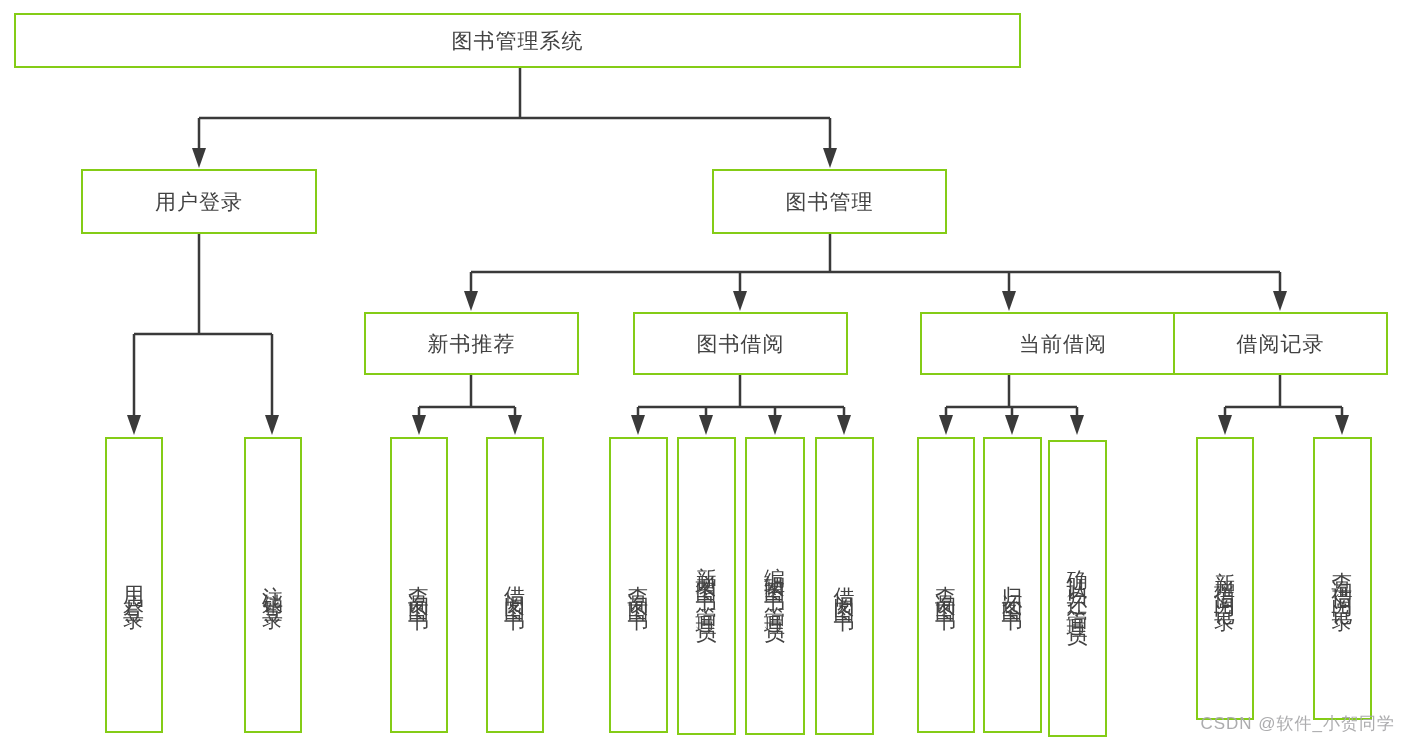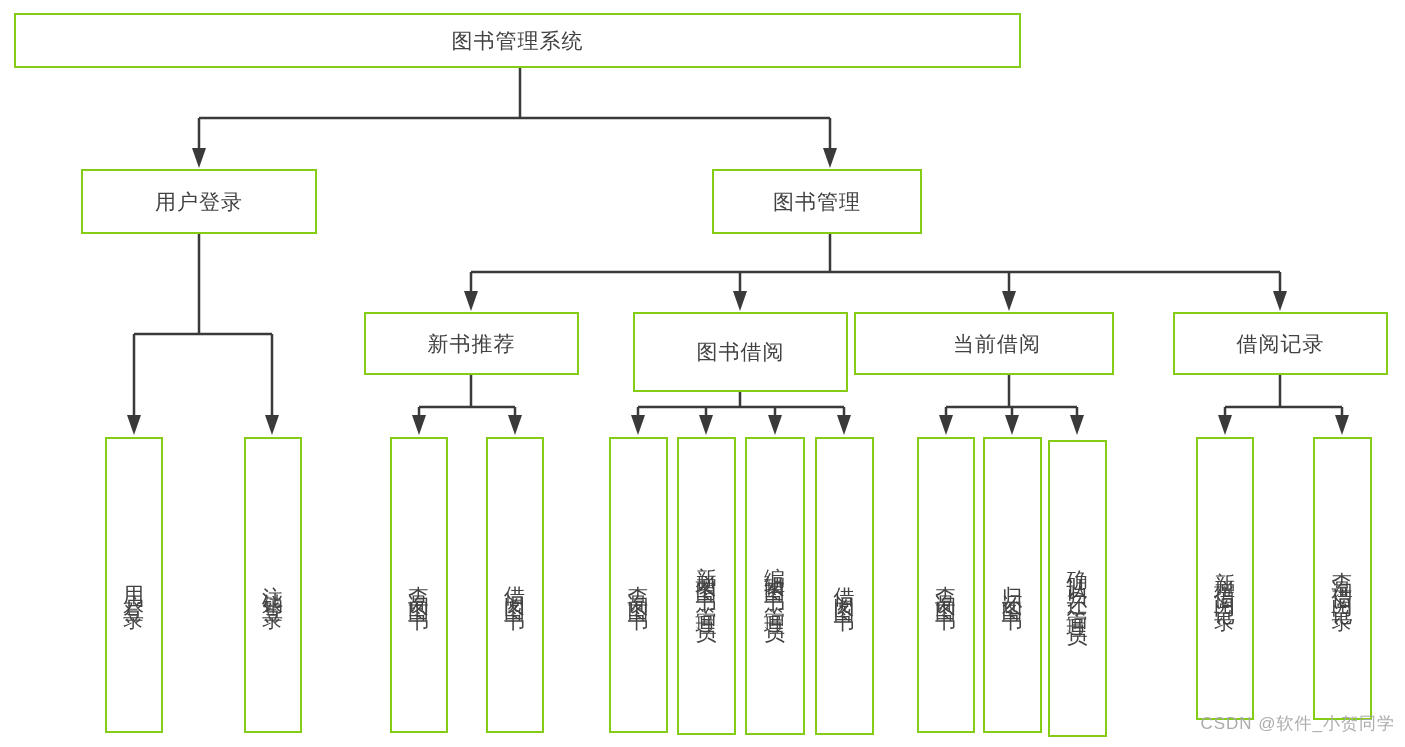--- a/index.html
+++ b/index.html
@@ -106,31 +106,31 @@
     </g>
   </svg>
 
   <div class="box" style="left:14px; top:13px; width:1007px; height:55px;">
     <span class="hlabel">图书管理系统</span>
   </div>
 
   <div class="box" style="left:81px; top:169px; width:236px; height:65px;">
     <span class="hlabel">用户登录</span>
   </div>
-  <div class="box" style="left:712px; top:169px; width:210px; height:65px;">
+  <div class="box" style="left:712px; top:169px; width:235px; height:65px;">
     <span class="hlabel">图书管理</span>
   </div>
 
   <div class="box" style="left:364px; top:312px; width:215px; height:63px;">
     <span class="hlabel">新书推荐</span>
   </div>
-  <div class="box" style="left:633px; top:312px; width:215px; height:80px;text-align:right;">
+  <div class="box" style="left:633px; top:312px; width:215px; height:63px;text-align:right;">
     <span class="hlabel">图书借阅</span>
   </div>
-  <div class="box" style="left:854px; top:312px; width:260px; height:63px;padding-left:26px;">
+  <div class="box" style="left:920px; top:312px; width:260px; height:63px;padding-left:26px;">
     <span class="hlabel">当前借阅</span>
   </div>
   <div class="box" style="left:1173px; top:312px; width:215px; height:63px;">
     <span class="hlabel">借阅记录</span>
   </div>
 
   <div class="box leaf" style="left:105px; top:437px; width:58px; height:296px;">
     <span class="vlabel">用户登录</span>
   </div>
   <div class="box leaf" style="left:244px; top:437px; width:58px; height:296px;">

